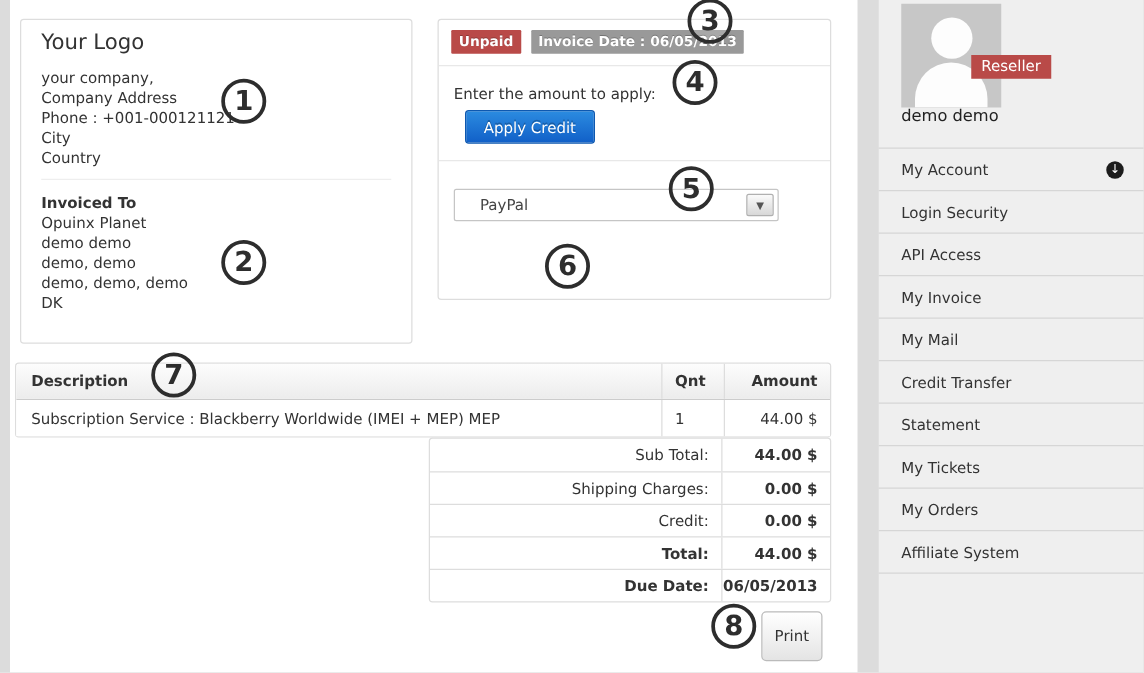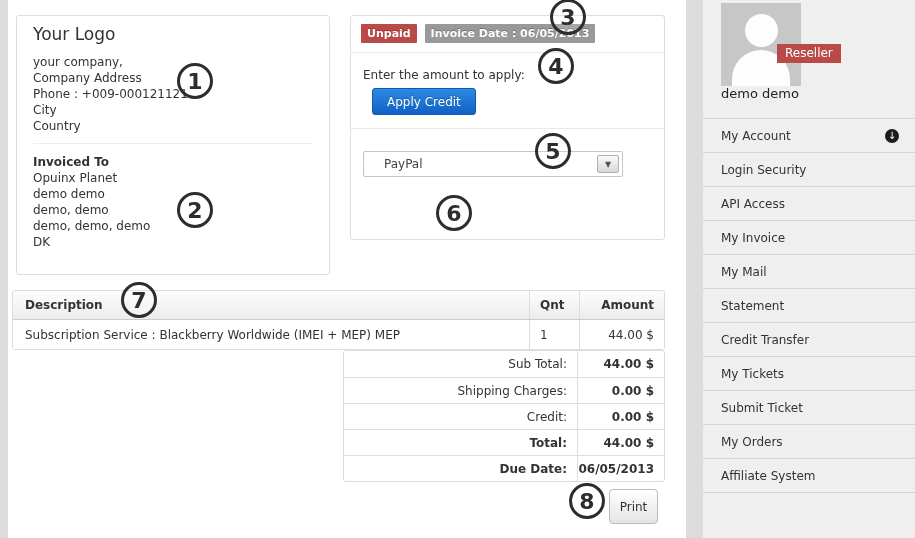--- a/index.html
+++ b/index.html
@@ -107,21 +107,21 @@
     border: 1px solid #ddd; border-radius: 3px; background: #fff;
   }
   .t-row { display: flex; height: 26px; align-items: center; border-top: 1px solid #ddd; }
   .t-row:first-child { border-top: none; }
   .t-label { flex: 1; text-align: right; padding-right: 10px; align-self: stretch; display:flex; align-items:center; justify-content:flex-end; }
   .t-label.bold { font-weight: bold; }
   .t-value { width: 87px; align-self: stretch; display:flex; align-items:center; justify-content:flex-end; border-left: 1px solid #ddd; padding-right: 10px; font-weight: bold; }
 
   .print-btn {
     position: absolute; left: 601px; top: 489px;
-    width: 49px; height: 35px;
+    width: 49px; height: 40px;
     border: 1px solid #bbb; border-radius: 4px;
     background: linear-gradient(#fff, #e4e4e4);
     font-family: inherit; font-size: 12px; color: #333;
     cursor: pointer;
   }
 
   
   .sidebar {
     position: absolute;
     left: 703px; top: 0;
@@ -171,21 +171,21 @@
 
 <div id="stage">
 
   <div class="main">
 
     <div class="box company-box">
       <div class="logo-text">Your Logo</div>
       <div id="company-lines">
           <div class="addr-line">your company,</div>
           <div class="addr-line">Company Address</div>
-          <div class="addr-line">Phone : +009-000121121</div>
+          <div class="addr-line">Phone : +001-000121121</div>
           <div class="addr-line">City</div>
           <div class="addr-line">Country</div>
         </div>
       <hr class="company-divider">
       <div class="invoiced-heading">Invoiced To</div>
       <div id="invoiced-lines">
           <div class="inv-line">Opuinx Planet</div>
           <div class="inv-line">demo demo</div>
           <div class="inv-line">demo, demo</div>
           <div class="inv-line">demo, demo, demo</div>
@@ -258,24 +258,23 @@
       <div class="torso"></div>
     </div>
     <div class="role-badge" style="background: rgb(185, 74, 72);">Reseller</div>
     <div class="user-name">demo demo</div>
     <div class="menu" id="sidebar-menu">
         <div class="menu-item"><span>My Account</span><span class="menu-icon">↓</span></div>
         <div class="menu-item"><span>Login Security</span></div>
         <div class="menu-item"><span>API Access</span></div>
         <div class="menu-item"><span>My Invoice</span></div>
         <div class="menu-item"><span>My Mail</span></div>
+        <div class="menu-item"><span>Credit Transfer</span></div>
         <div class="menu-item"><span>Statement</span></div>
-        <div class="menu-item"><span>Credit Transfer</span></div>
         <div class="menu-item"><span>My Tickets</span></div>
-        <div class="menu-item"><span>Submit Ticket</span></div>
         <div class="menu-item"><span>My Orders</span></div>
         <div class="menu-item"><span>Affiliate System</span></div>
       </div>
   </div>
 
   <div id="callouts">
       <div class="callout" style="left: 177px; top: 63px;">1</div>
       <div class="callout" style="left: 177px; top: 192px;">2</div>
       <div class="callout" style="left: 550px; top: -1px;">3</div>
       <div class="callout" style="left: 538px; top: 48px;">4</div>

